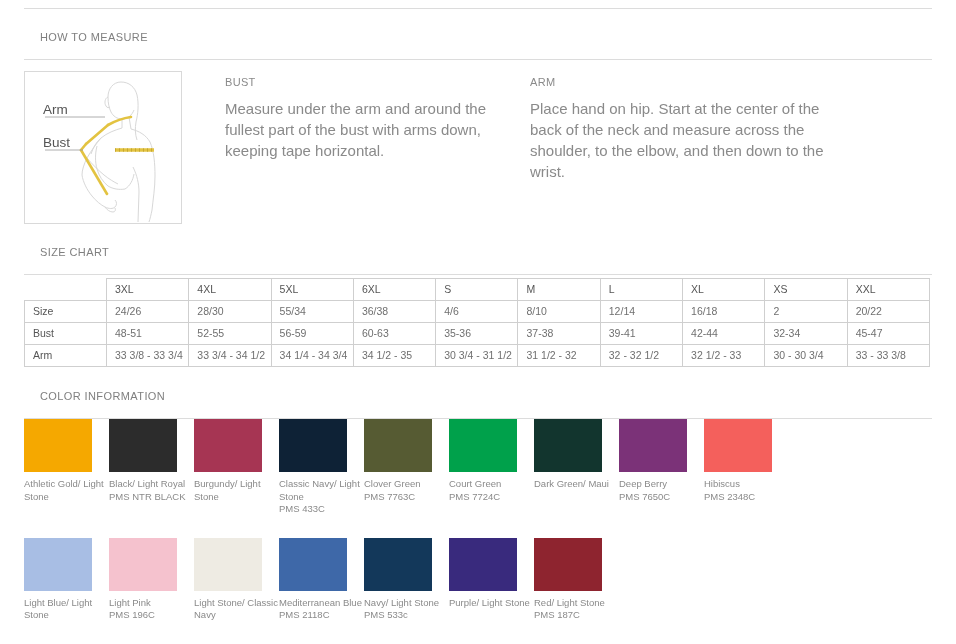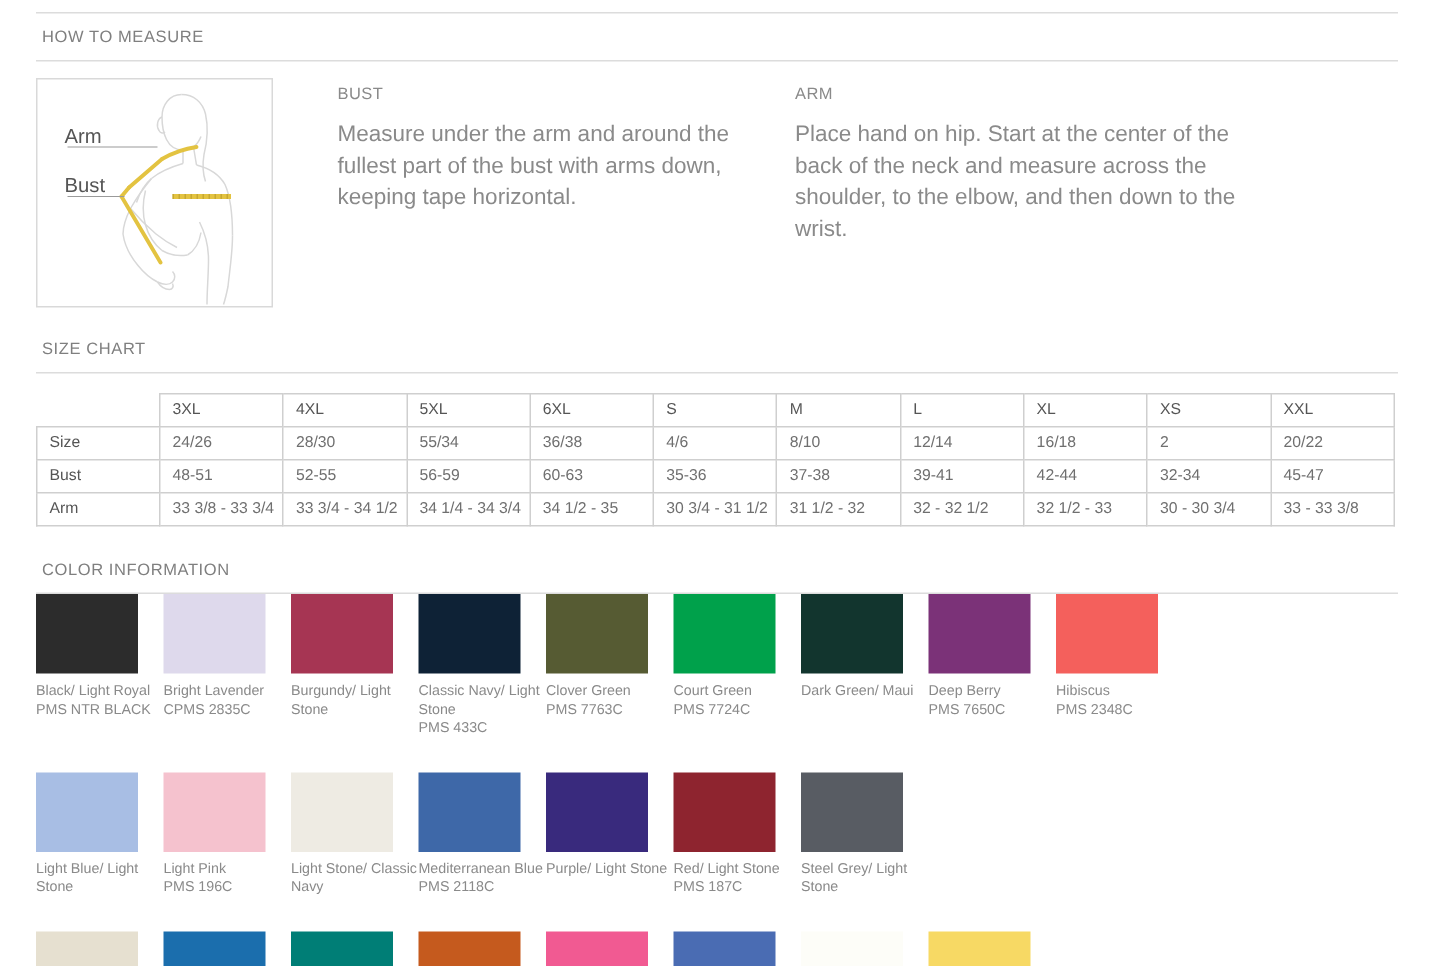--- a/index.html
+++ b/index.html
@@ -26,21 +26,21 @@
   .top-rule {
     height: 1px;
     background: #dcdcdc;
     margin: 8px 0 0 0;
   }
   .section-title {
     font-size: 11px;
     letter-spacing: 0.4px;
     color: #7f7f7f;
     font-weight: 400;
-    margin: 4px;
+    margin: 16px;
     padding: 6px 0 0 0;
     text-transform: uppercase;
   }
   .section-rule {
     height: 1px;
     background: #dcdcdc;
     margin-top: 9px;
   }
 
   
@@ -78,21 +78,21 @@
     line-height: 21px;
     margin: 0;
     max-width: 320px;
   }
 
   
   .sizechart-block { margin-top: 16px; }
   table.size-table {
     border-collapse: collapse;
     width: 906px;
-    margin-top: 13px;
+    margin-top: 3px;
     table-layout: fixed;
   }
   table.size-table th,
   table.size-table td {
     border: 1px solid #cfcfcf;
     font-size: 10.5px;
     font-weight: 400;
     color: #6f6f6f;
     text-align: left;
     padding: 4px 6px 4px 8px;
@@ -296,30 +296,30 @@
     </table>
   </div>
 
   <div class="colors-block">
     <div class="section-title">COLOR INFORMATION</div>
     <div class="section-rule"></div>
 
     <div id="swatch-container">
         <div class="swatch-row">
           <div class="swatch-cell">
+            <span class="swatch-chip" style="background: rgb(245, 168, 0);"></span>
+            <div class="swatch-name">Athletic Gold/ Light Stone</div>
+            <div class="swatch-pms"></div>
+          </div>
+          <div class="swatch-cell">
             <span class="swatch-chip" style="background: rgb(44, 44, 44);"></span>
             <div class="swatch-name">Black/ Light Royal</div>
             <div class="swatch-pms">PMS NTR BLACK</div>
           </div>
           <div class="swatch-cell">
-            <span class="swatch-chip" style="background: rgb(222, 217, 236);"></span>
-            <div class="swatch-name">Bright Lavender</div>
-            <div class="swatch-pms">CPMS 2835C</div>
-          </div>
-          <div class="swatch-cell">
             <span class="swatch-chip" style="background: rgb(166, 53, 83);"></span>
             <div class="swatch-name">Burgundy/ Light Stone</div>
             <div class="swatch-pms"></div>
           </div>
           <div class="swatch-cell">
             <span class="swatch-chip" style="background: rgb(14, 34, 54);"></span>
             <div class="swatch-name">Classic Navy/ Light Stone</div>
             <div class="swatch-pms">PMS 433C</div>
           </div>
           <div class="swatch-cell">
@@ -364,34 +364,34 @@
             <span class="swatch-chip" style="background: rgb(238, 235, 227);"></span>
             <div class="swatch-name">Light Stone/ Classic Navy</div>
             <div class="swatch-pms"></div>
           </div>
           <div class="swatch-cell">
             <span class="swatch-chip" style="background: rgb(62, 104, 168);"></span>
             <div class="swatch-name">Mediterranean Blue</div>
             <div class="swatch-pms">PMS 2118C</div>
           </div>
           <div class="swatch-cell">
+            <span class="swatch-chip" style="background: rgb(19, 56, 90);"></span>
+            <div class="swatch-name">Navy/ Light Stone</div>
+            <div class="swatch-pms">PMS 533c</div>
+          </div>
+          <div class="swatch-cell">
             <span class="swatch-chip" style="background: rgb(57, 42, 125);"></span>
             <div class="swatch-name">Purple/ Light Stone</div>
             <div class="swatch-pms"></div>
           </div>
           <div class="swatch-cell">
             <span class="swatch-chip" style="background: rgb(142, 36, 47);"></span>
             <div class="swatch-name">Red/ Light Stone</div>
             <div class="swatch-pms">PMS 187C</div>
           </div>
-          <div class="swatch-cell">
-            <span class="swatch-chip" style="background: rgb(88, 92, 99);"></span>
-            <div class="swatch-name">Steel Grey/ Light Stone</div>
-            <div class="swatch-pms"></div>
-          </div>
         </div>
         <div class="row-gap"></div>
         <div class="swatch-row">
           <div class="swatch-cell">
             <span class="swatch-chip" style="background: rgb(230, 224, 208);"></span>
           </div>
           <div class="swatch-cell">
             <span class="swatch-chip" style="background: rgb(27, 110, 173);"></span>
           </div>
           <div class="swatch-cell">

